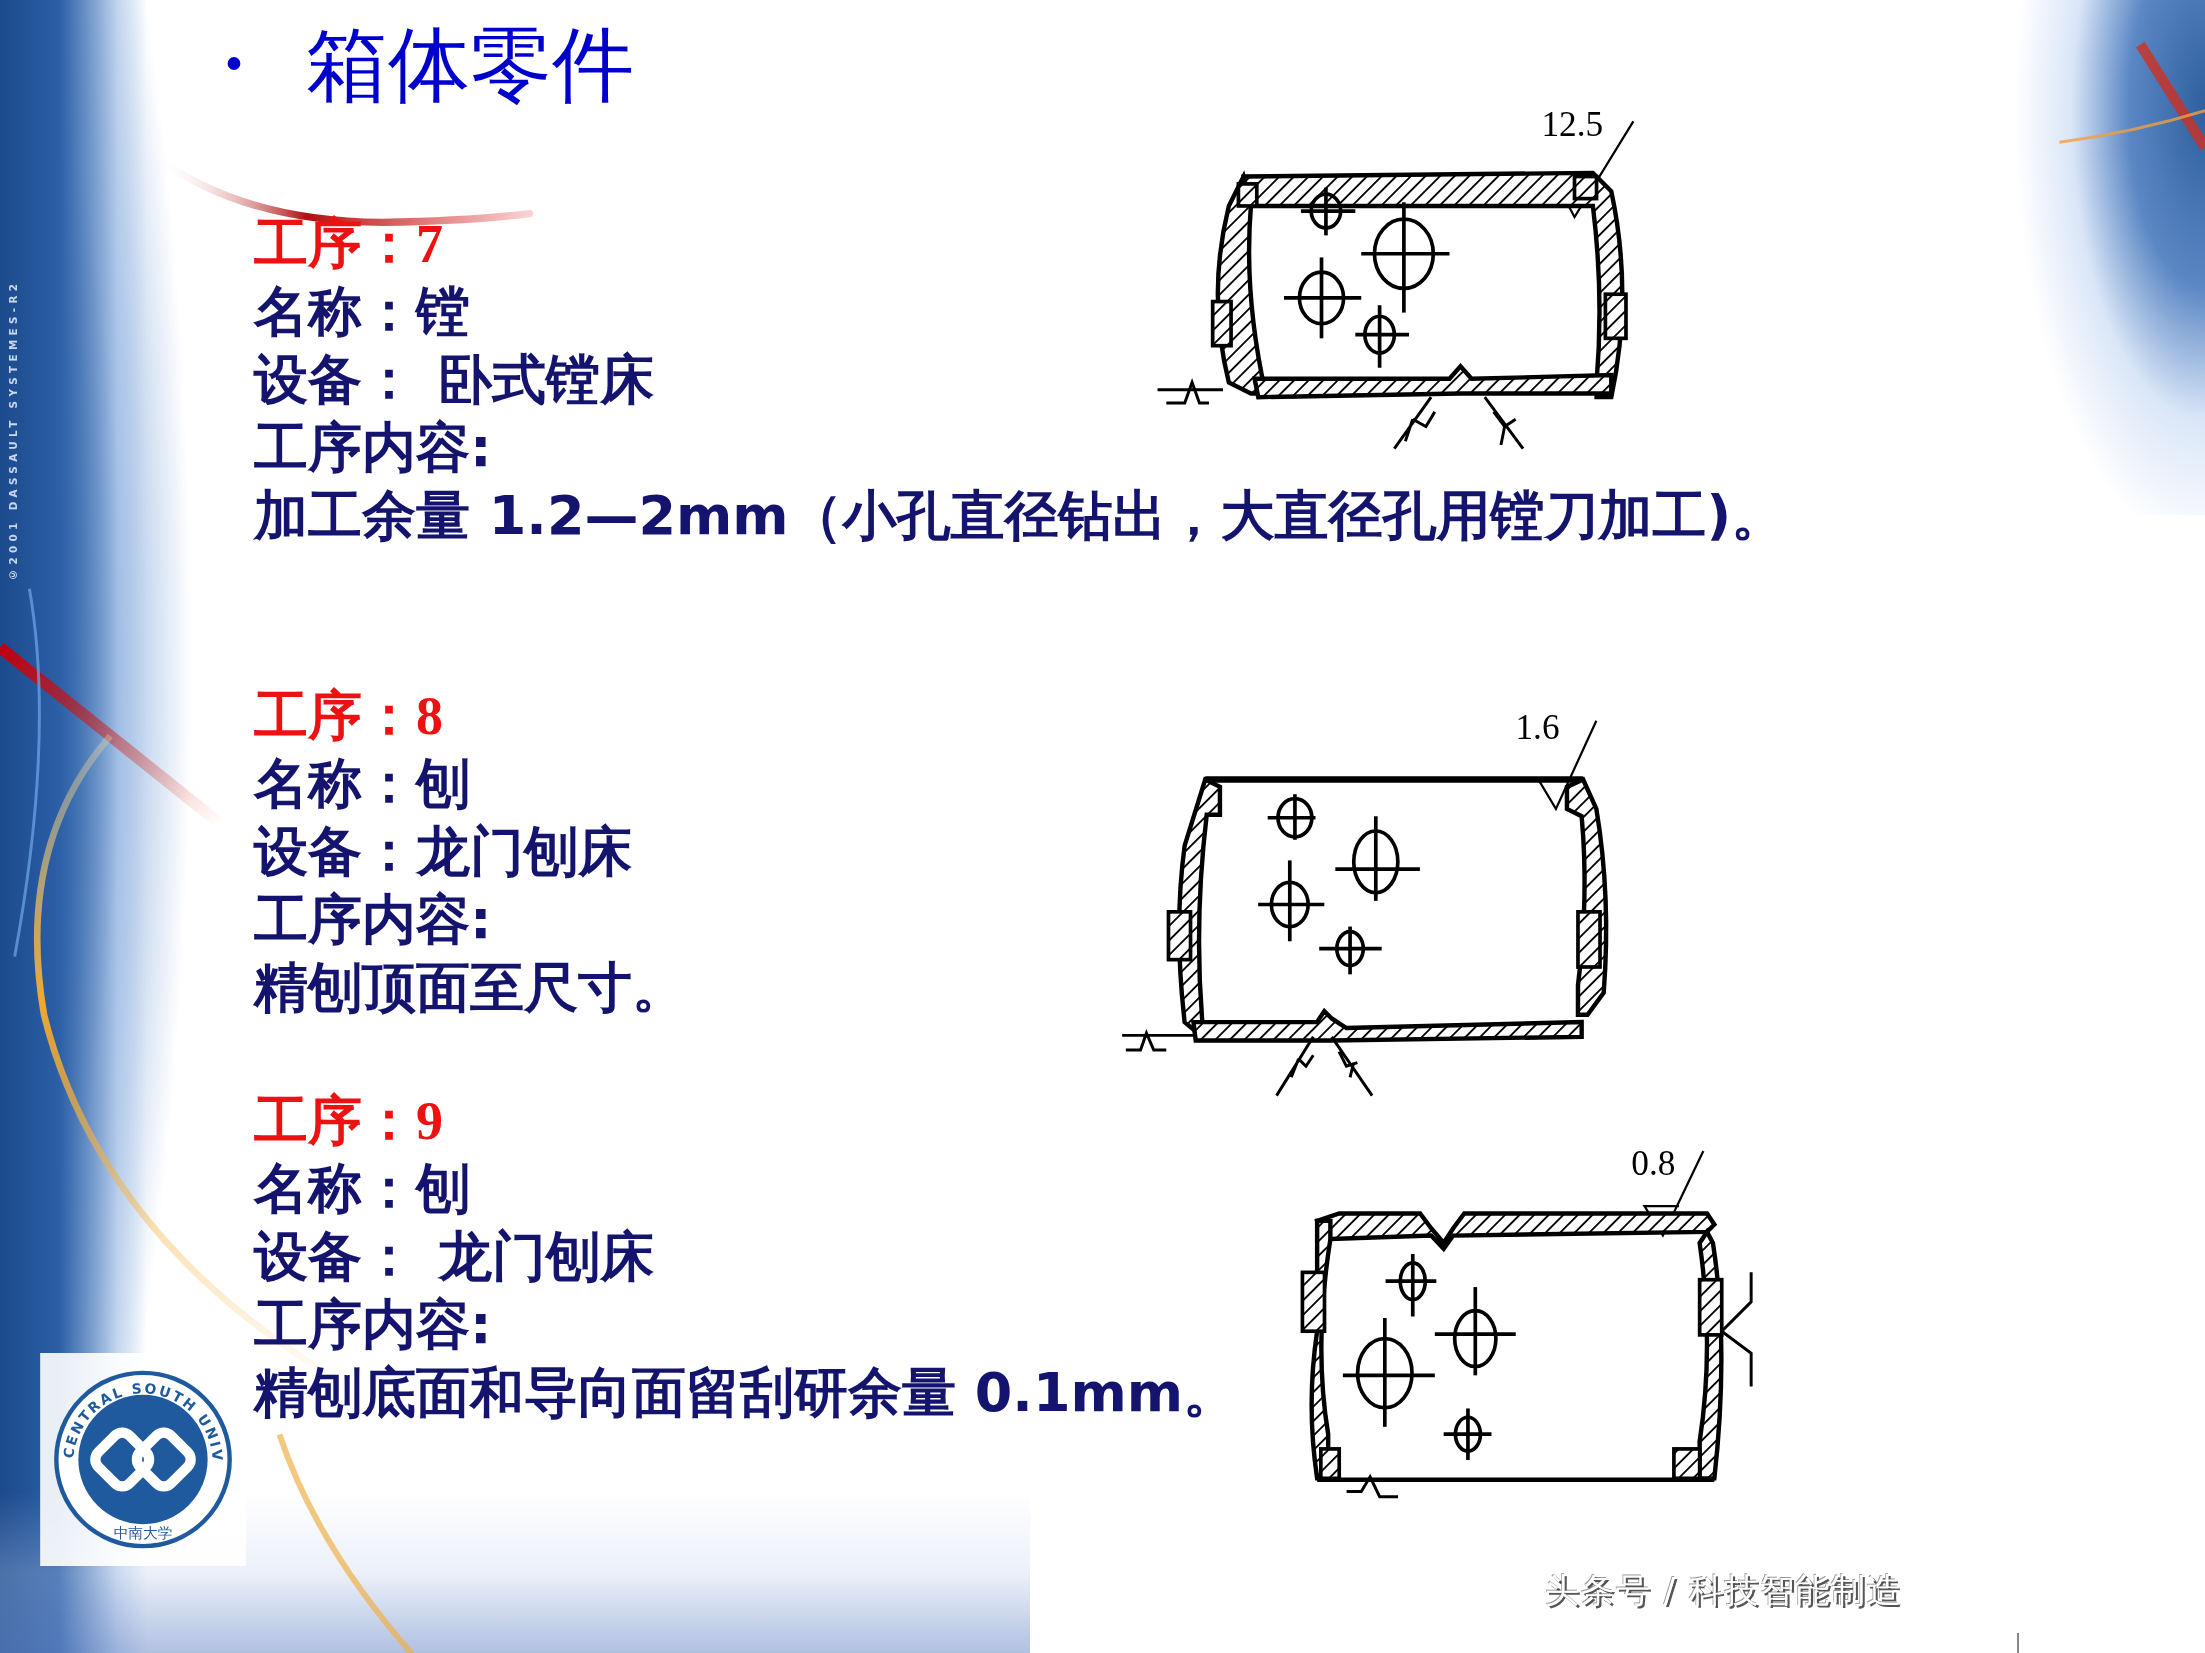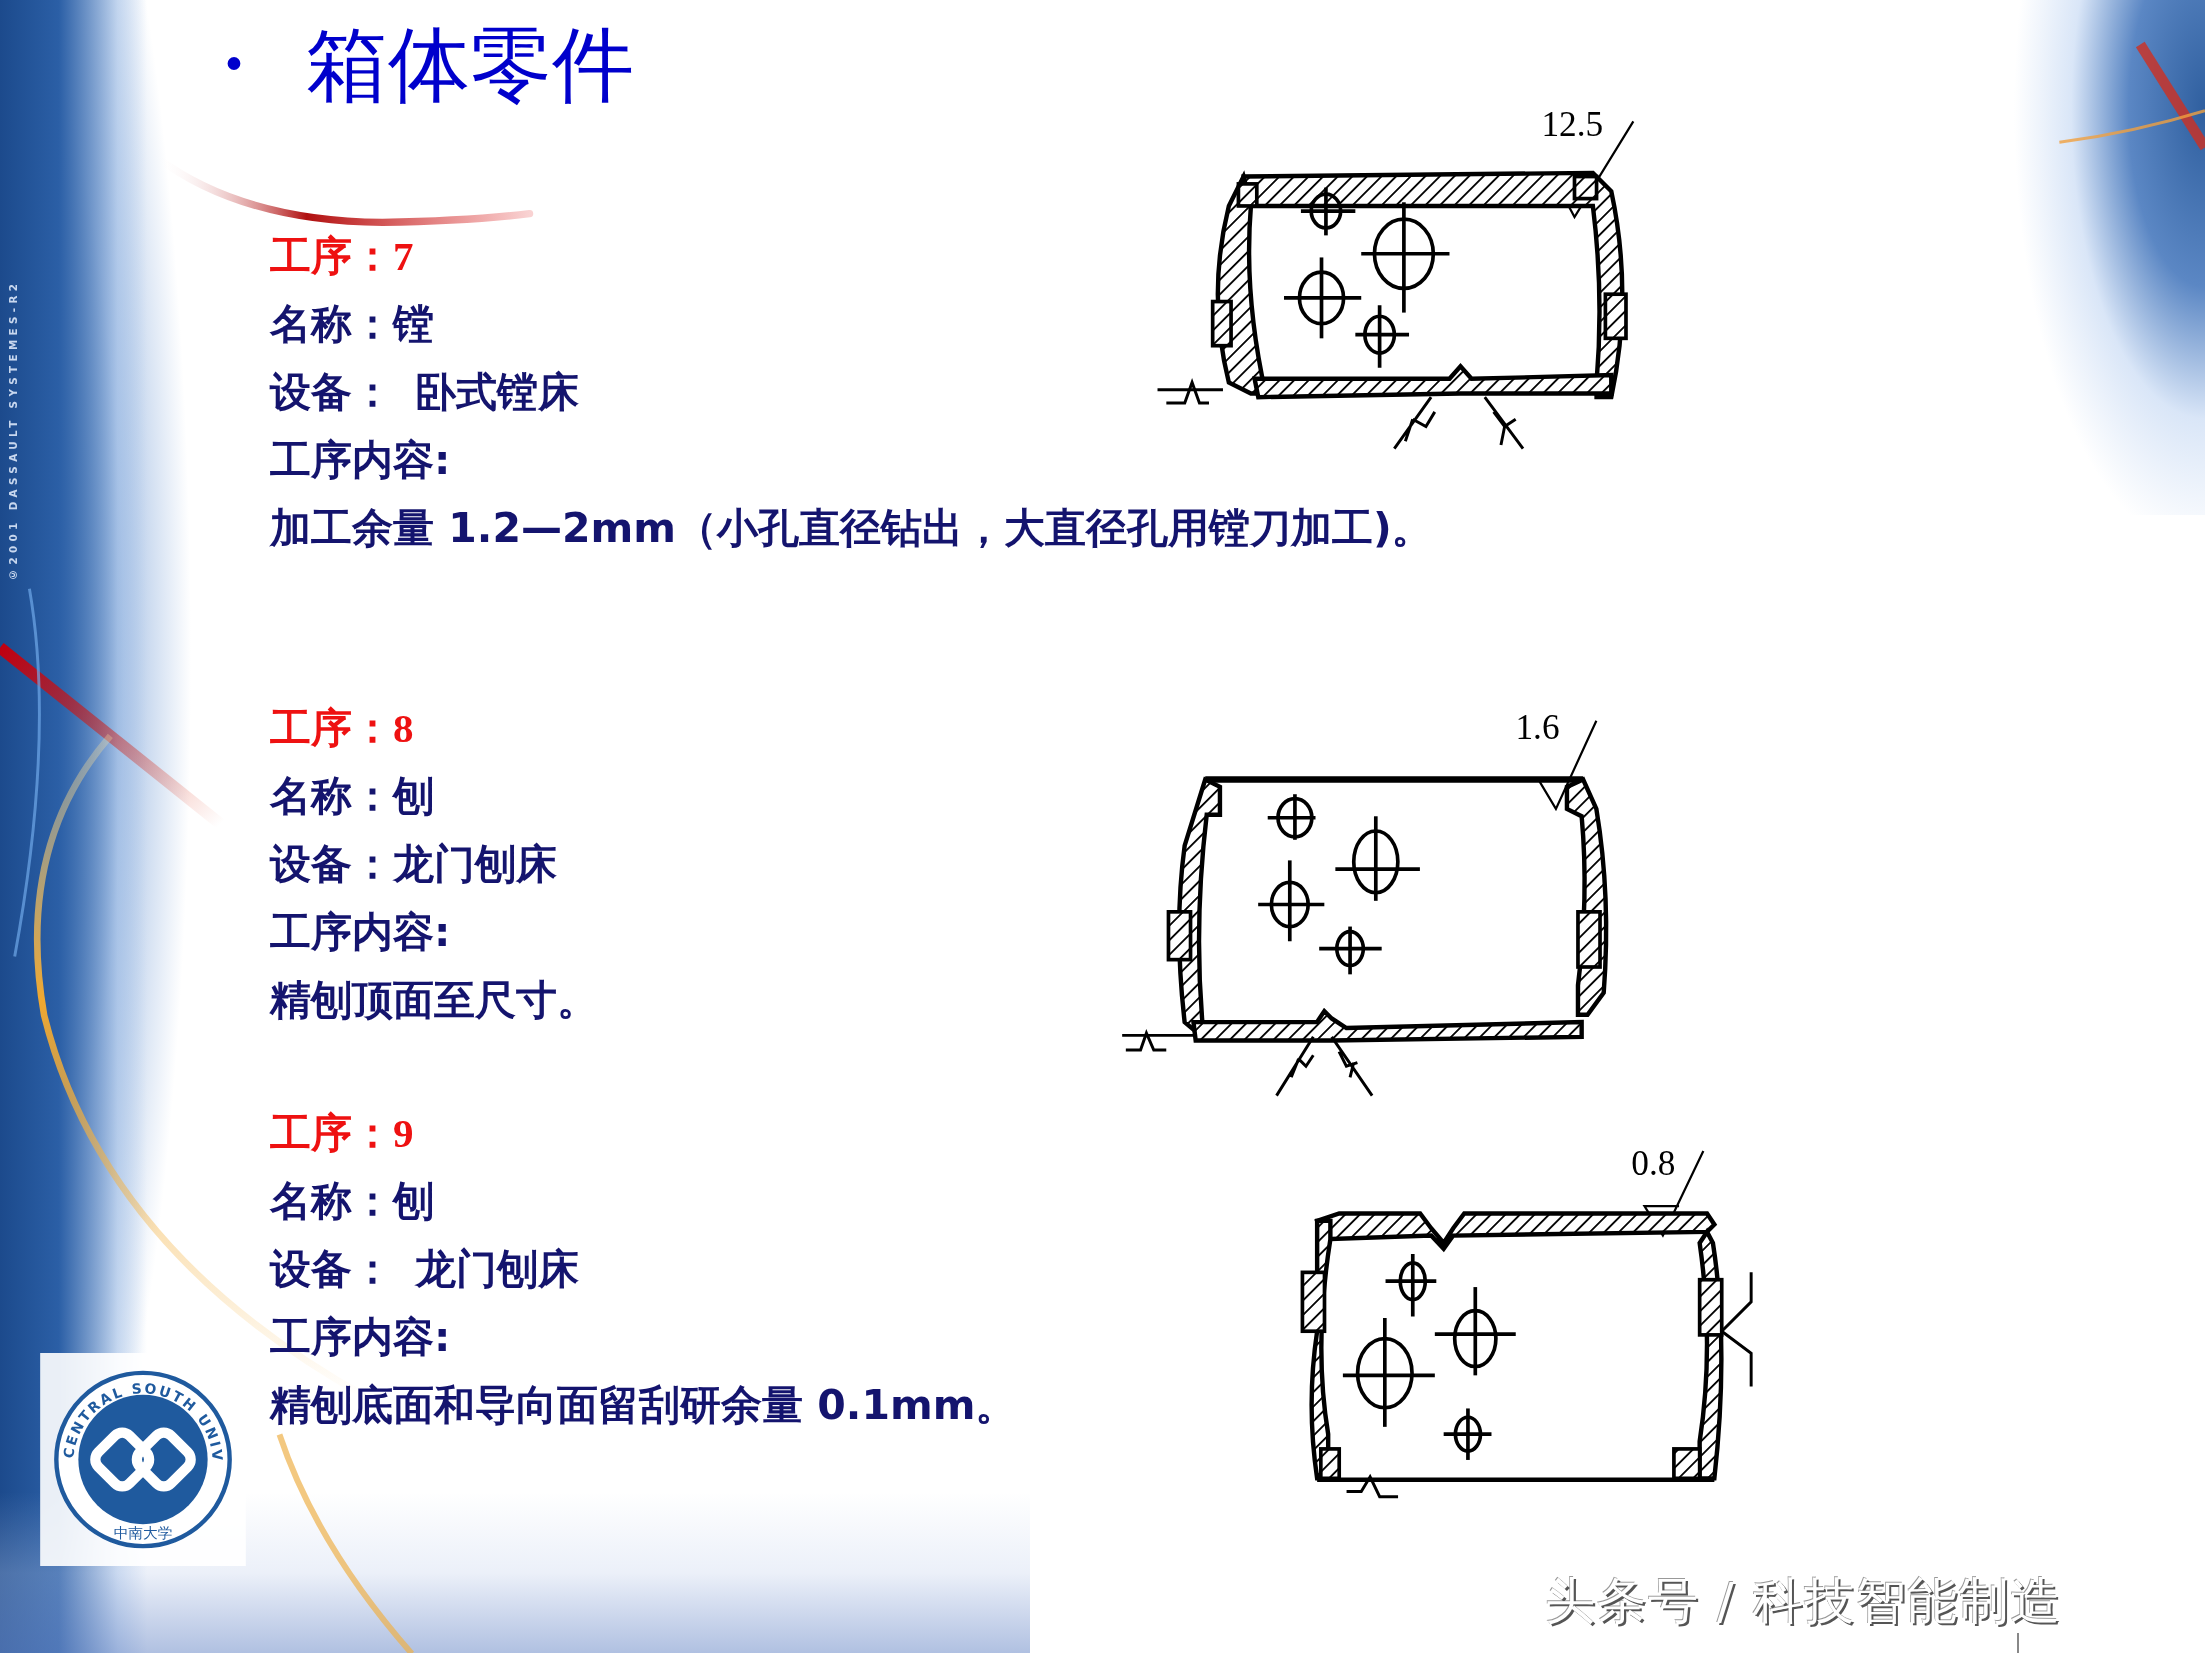--- a/index.html
+++ b/index.html
@@ -34,29 +34,29 @@
   .deco { position:absolute; left:0; top:0; }
 
   .title {
     position:absolute; left:221px; top:13.2px; height:103px;
     display:flex; align-items:center; color:#0000cc;
     font-family:"DejaVu Serif", serif; font-size:82px; line-height:1;
   }
   .title .bullet { font-size:44px; margin-right:59px; }
 
   .step { position:absolute; left:254px; color:#14146e; font-family:"DejaVu Sans", sans-serif; }
-  .step .line { font-size:41px; line-height:68px; height:68px; white-space:nowrap; font-weight:bold;margin-left:16px; }
+  .step .line { font-size:54px; line-height:44px; height:68px; white-space:nowrap; font-weight:bold; }
   .step .red { color:#ee1111; }
   .step .num { font-family:"Liberation Serif", serif; font-weight:bold; }
   .step .gap { display:inline-block; width:22px; }
 
   .drawing { position:absolute; }
   .logo { position:absolute; left:40px; top:1353px; width:206px; height:213px; }
   .watermark {
-    position:absolute; left:1545px; top:1568px; font-size:50px; color:#ffffff;
+    position:absolute; left:1545px; top:1568px; font-size:34px; color:#ffffff;
     text-shadow:2.2px 2.2px 0 #555, -0.7px -0.7px 0 #999;
     font-family:"DejaVu Sans", sans-serif; letter-spacing:1.5px;
   }
   .caret { position:absolute; left:2017px; top:1633px; width:1.5px; height:20.6px; background:#888; }
 </style>
 </head>
 <body>
 
 <div class="bg-left"></div>
 <div class="bg-left2"></div>

